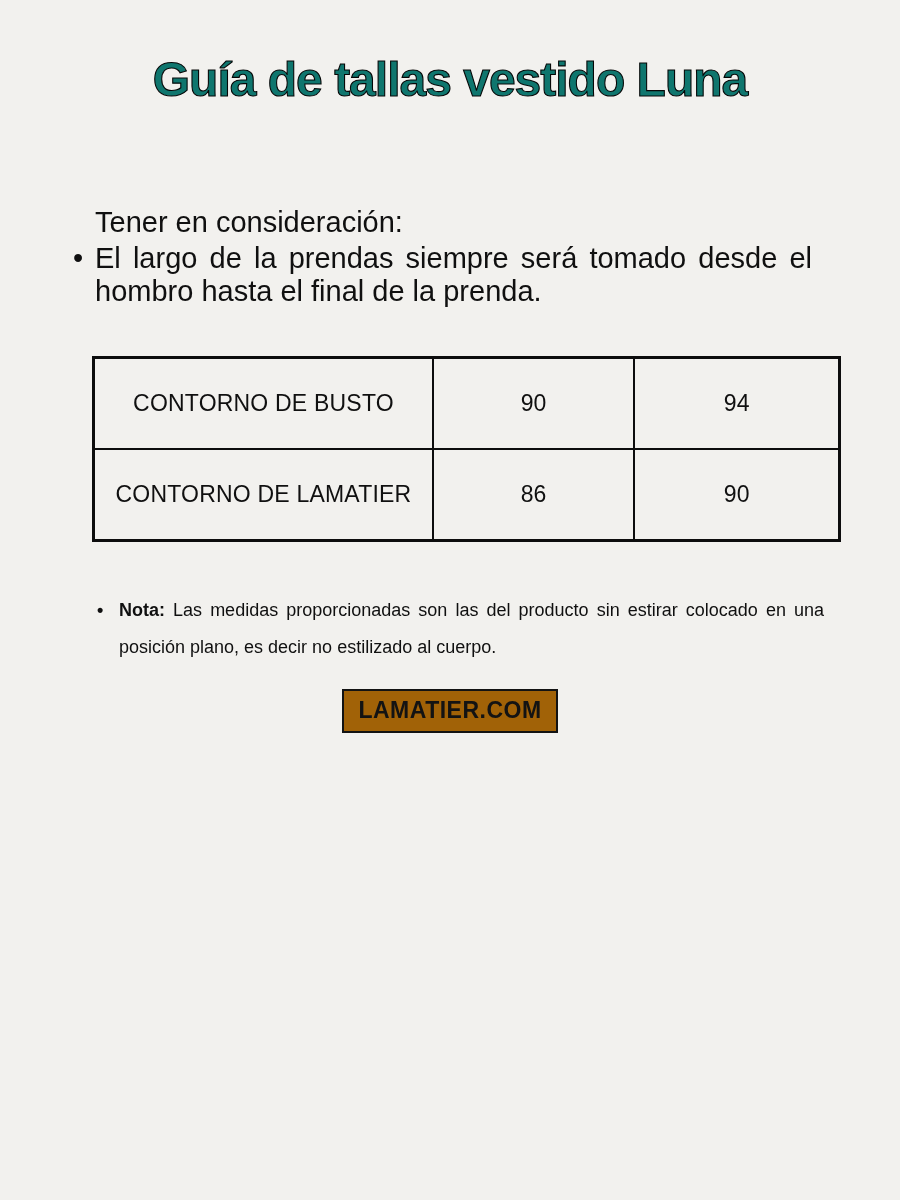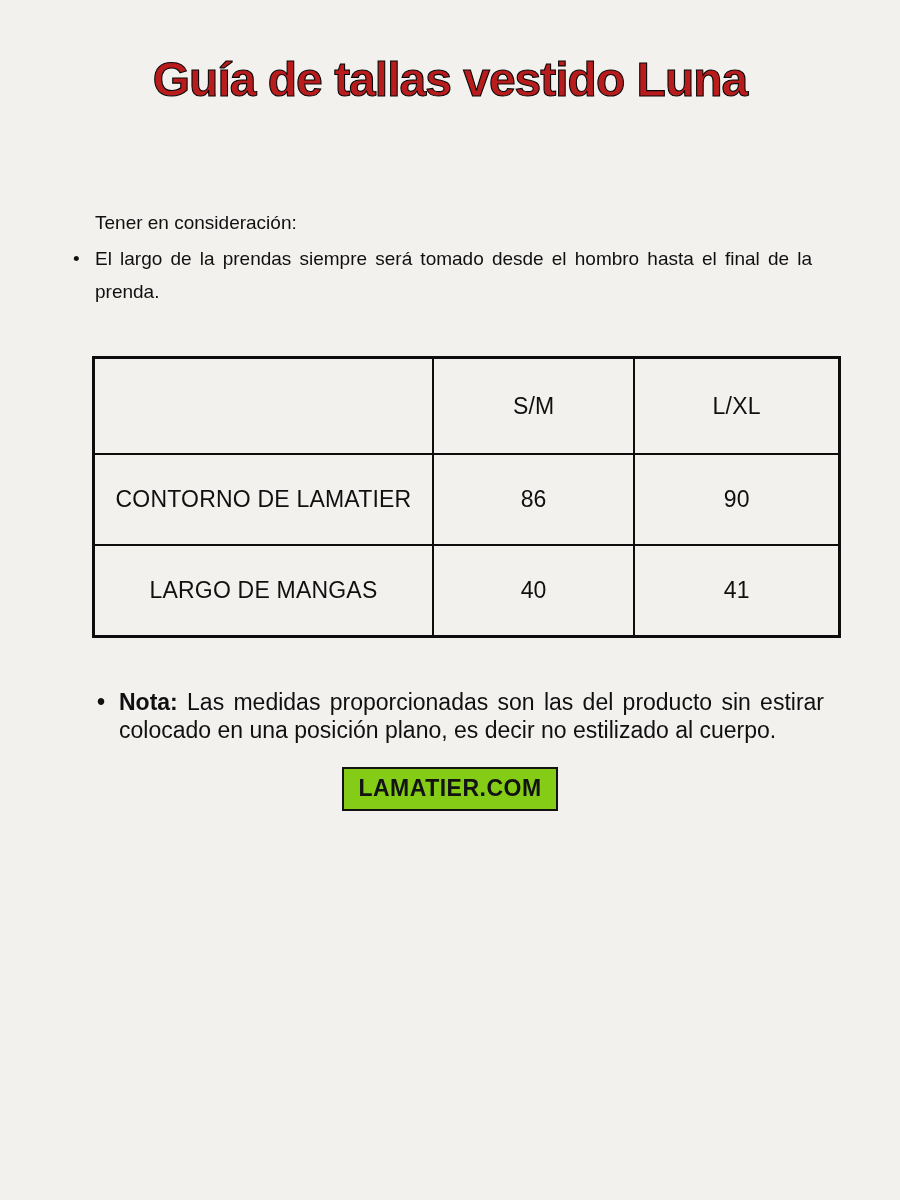--- a/index.html
+++ b/index.html
@@ -15,26 +15,26 @@
     overflow: hidden;
   }
   .page-title {
     margin: 0;
     padding-top: 52px;
     text-align: center;
     font-size: 48px;
     line-height: 56px;
     font-weight: 800;
     letter-spacing: -1px;
-    color: #b91c1c;
+    color: #0f766e;
     -webkit-text-stroke: 1.1px #060606;
   }
   .considerations {
     margin: 98px 88px 0 72px;
-    font-size: 19px;
+    font-size: 29px;
     line-height: 33px;
   }
   .considerations-intro {
     padding-left: 23px;
     margin-bottom: 3px;
   }
   .bullet-item {
     position: relative;
     padding-left: 23px;
     text-align: justify;
@@ -62,40 +62,40 @@
   }
   .size-table .col-label { width: 45.5%; }
   .size-table .col-sm    { width: 27.0%; }
   .size-table .col-lxl   { width: 27.5%; }
   .size-table .header-row th { height: 92px; }
   .size-table .table-row td  { height: 87px; }
   .note {
     position: relative;
     margin: 50px 76px 0 95px;
     padding-left: 24px;
-    font-size: 23px;
-    line-height: 28px;
+    font-size: 18px;
+    line-height: 37px;
     text-align: justify;
   }
   .note::before {
     content: "•";
     font-weight: bold;
     position: absolute;
     left: 2px;
     top: 0;
   }
   .note-label {
     font-weight: bold;
   }
   .footer-brand-box {
     width: fit-content;
     margin: 23px auto 0 auto;
     border: 2px solid #131313;
     padding: 6px 14px 7px 14px;
-    background: #84cc16;
+    background: #a16207;
   }
   .footer-brand-text {
     font-size: 23px;
     font-weight: bold;
     letter-spacing: 0.5px;
     color: #131313;
   }
 </style>
 </head>
 <body>
@@ -107,34 +107,29 @@
   <div class="bullet-item">El largo de la prendas siempre será tomado desde el hombro hasta el final de la prenda.</div>
 </div>
 
 <table class="size-table">
   <colgroup>
     <col class="col-label">
     <col class="col-sm">
     <col class="col-lxl">
   </colgroup>
   <tbody>
-    <tr class="header-row">
-      <th></th>
-      <th>S/M</th>
-      <th>L/XL</th>
+    <tr class="table-row">
+      <td>CONTORNO DE BUSTO</td>
+      <td>90</td>
+      <td>94</td>
     </tr>
     <tr class="table-row">
       <td>CONTORNO DE LAMATIER</td>
       <td>86</td>
       <td>90</td>
-    </tr>
-    <tr class="table-row">
-      <td>LARGO DE MANGAS</td>
-      <td>40</td>
-      <td>41</td>
     </tr>
   </tbody>
 </table>
 
 <div class="note"><span class="note-label">Nota:</span><span> Las medidas proporcionadas son las del producto sin estirar colocado en una posición plano, es decir no estilizado al cuerpo.</span></div>
 
 <div class="footer-brand-box">
   <span class="footer-brand-text">LAMATIER.COM</span>
 </div>
 

